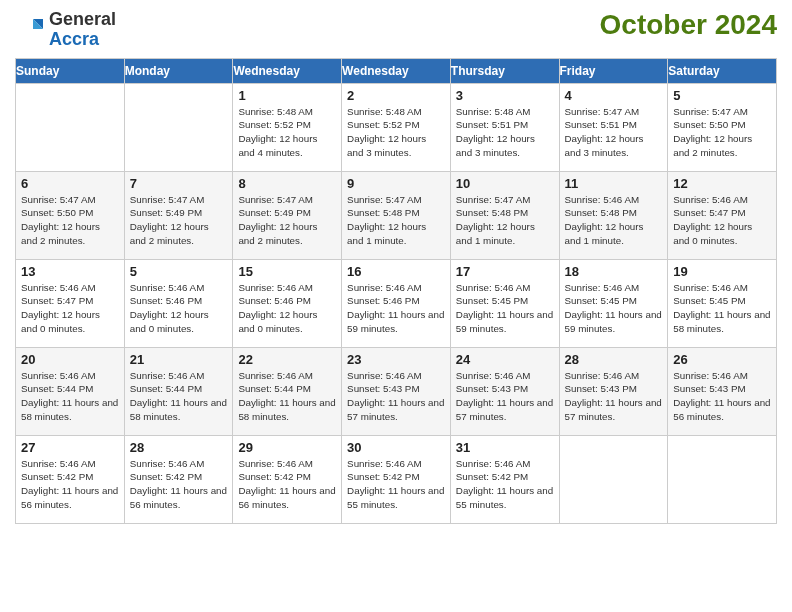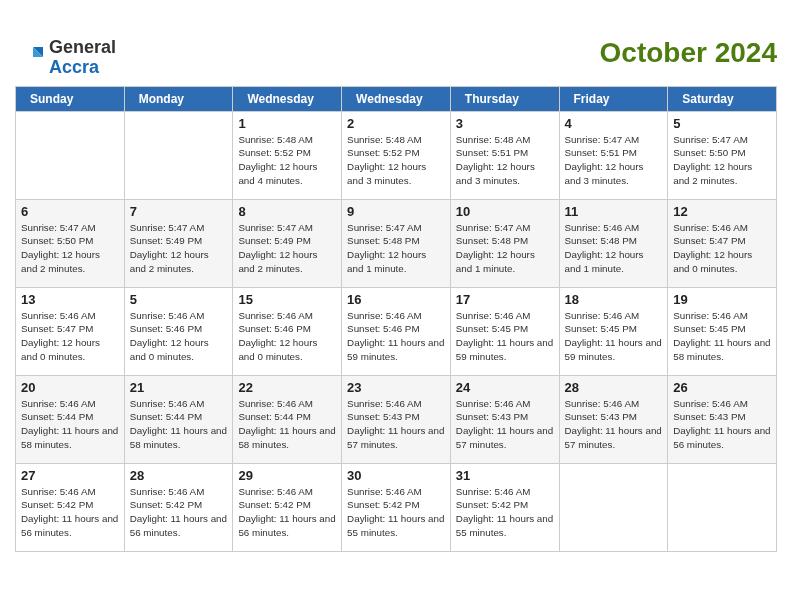--- a/index.html
+++ b/index.html
@@ -7,21 +7,20 @@
       font-family: Arial, sans-serif;
       background: #fff;
       width: 792px;
       min-height: 612px;
       padding: 0;
     }
     .page {
       width: 792px;
       background: #fff;
       padding: 10px 15px 15px 15px;
-      margin-top: 28px;
     }
     .header {
       display: flex;
       justify-content: space-between;
       align-items: flex-start;
       margin-bottom: 8px;
     }
     .logo {
       display: flex;
       align-items: center;
@@ -55,21 +54,21 @@
     }
     .calendar {
       width: 100%;
       border-collapse: collapse;
       font-size: 10.5px;
     }
     .calendar th {
       background-color: #2e6db4;
       color: #fff;
       text-align: left;
-      padding: 5px 14px;
+      padding: 5px 0;
       font-size: 12px;
       font-weight: bold;
       border: 1px solid #ccc;
     }
     .calendar td {
       border: 1px solid #ccc;
       vertical-align: top;
       padding: 4px 5px;
       width: calc(100% / 7);
       min-height: 80px;

